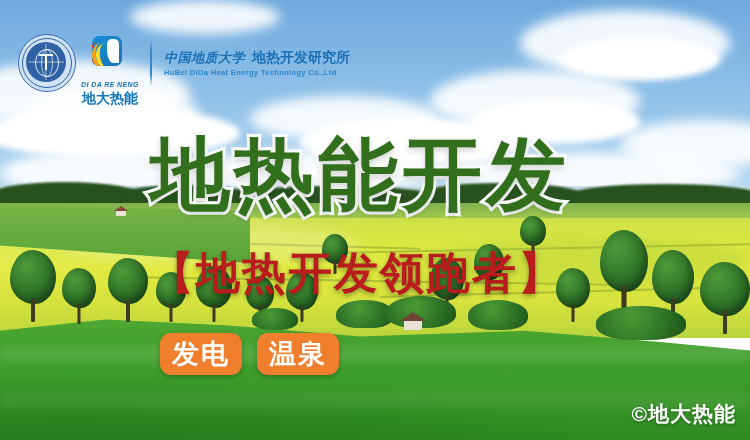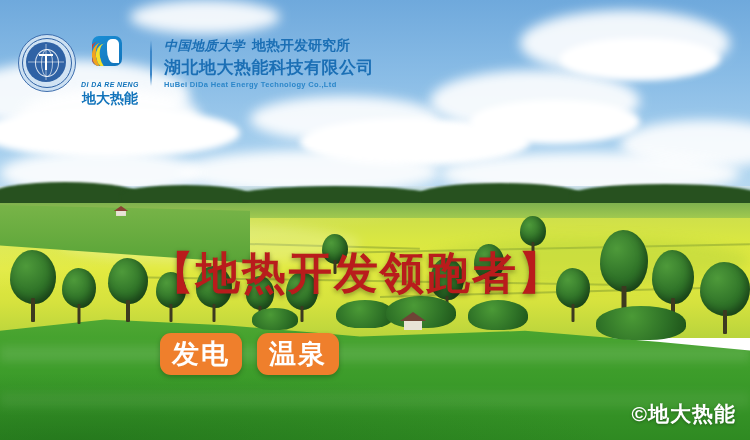--- a/index.html
+++ b/index.html
@@ -375,26 +375,26 @@
       <div class="en">DI DA RE NENG</div>
     </div>
 
     <div class="divider"></div>
 
     <div class="orgtext">
       <div class="line1">
         <span class="uni">中国地质大学</span>
         <span class="inst">地热开发研究所</span>
       </div>
-      <div class="line2">湖北地大热能科技有限公司</div>
       <div class="line3">HuBei DiDa Heat Energy Technology Co.,Ltd</div>
     </div>
 
   </div>
 
+  <div class="title">地热能开发</div>
 
   <div class="subtitle">【地热开发领跑者】</div>
 
   <div class="badges">
     <div class="badge">发电</div>
     <div class="badge">温泉</div>
   </div>
 
   <div class="watermark">©地大热能</div>
 

